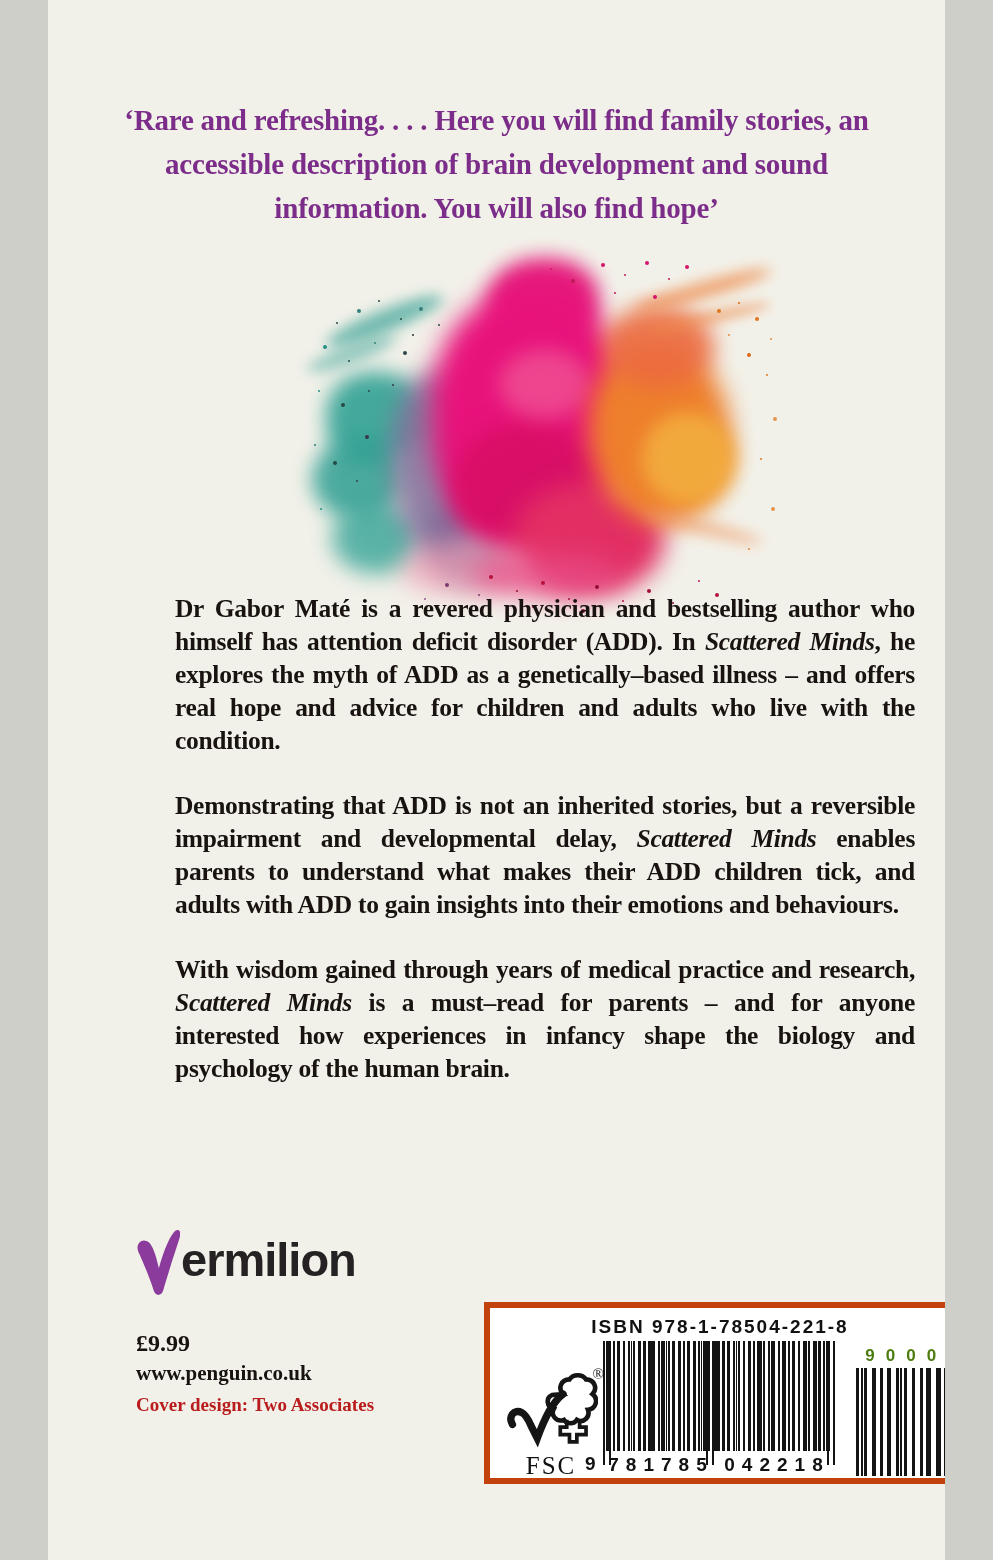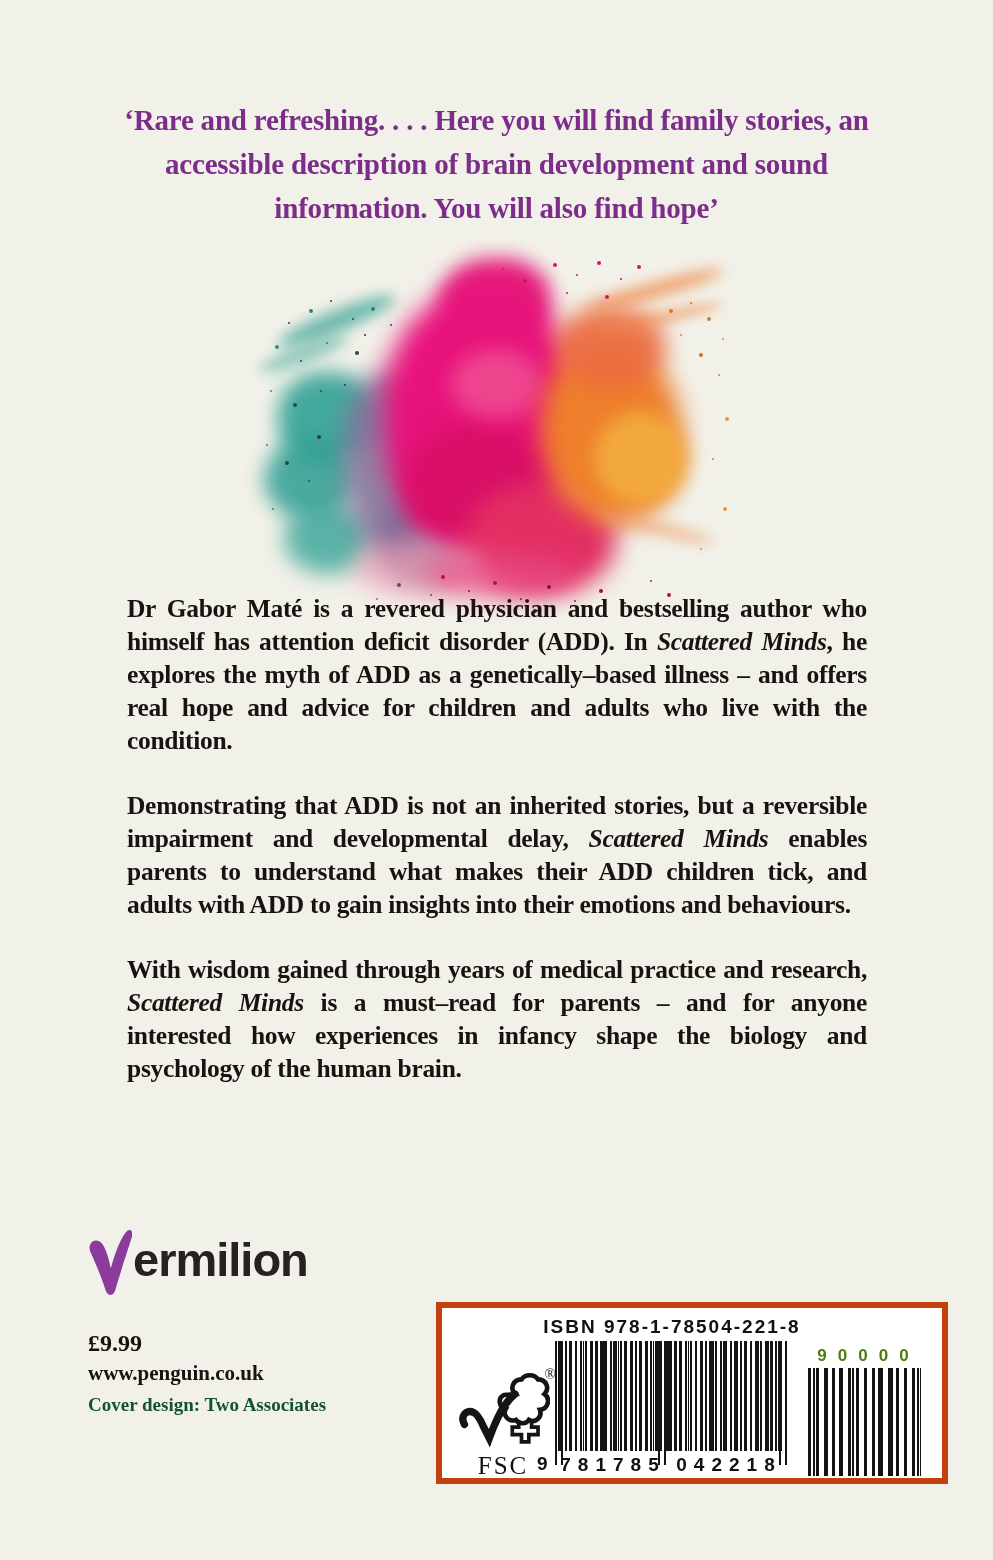--- a/index.html
+++ b/index.html
@@ -1,21 +1,21 @@
 <!DOCTYPE html>
 <html><head>
 <meta charset="utf-8">
 <style>
   * { margin:0; padding:0; box-sizing:border-box; }
   html,body { background:#cfcfc9; }
   body { font-family:"Liberation Serif", serif; }
 
   .cover {
     position:relative;
-    width:993px; height:1560px;
+    width:897px; height:1560px;
     margin:0 auto;
     background:#F2F1E9;
     overflow:hidden;
     color:#1b1713;
     padding-left:45px;
   }
 
   
   .quote-block {
     position:absolute; top:98px; left:50%; transform:translateX(-50%);
@@ -101,21 +101,21 @@
   .publisher { position:absolute; left:88px; top:1228px; }
   .logo { display:flex; align-items:flex-start; }
   .logo-v { width:44px; height:70px; flex:0 0 auto; }
   .logo-rest {
     font-family:"Liberation Sans", sans-serif;
     font-weight:bold; font-size:47px; line-height:47px;
     letter-spacing:-1px; color:#262223; margin:8px 0 0 1px;
   }
   .price   { margin-top:32px; font-size:24px; font-weight:bold; color:#181310; }
   .website { margin-top:4px;  font-size:21px; font-weight:bold; color:#181310; }
-  .credit  { margin-top:8px;  font-size:19px; font-weight:bold; color:#14532d; }
+  .credit  { margin-top:8px;  font-size:19px; font-weight:bold; color:#b91c1c; }
 
   
   .bc-box {
     position:absolute; left:436px; top:1302px; width:512px; height:182px;
     background:#ffffff; border:6px solid #c2410c;
     font-family:"Liberation Sans", sans-serif;
   }
   .bc-isbn {
     position:absolute; top:8px; left:0; right:40px; text-align:center;
     font-weight:bold; font-size:19px; letter-spacing:2px; color:#111;

